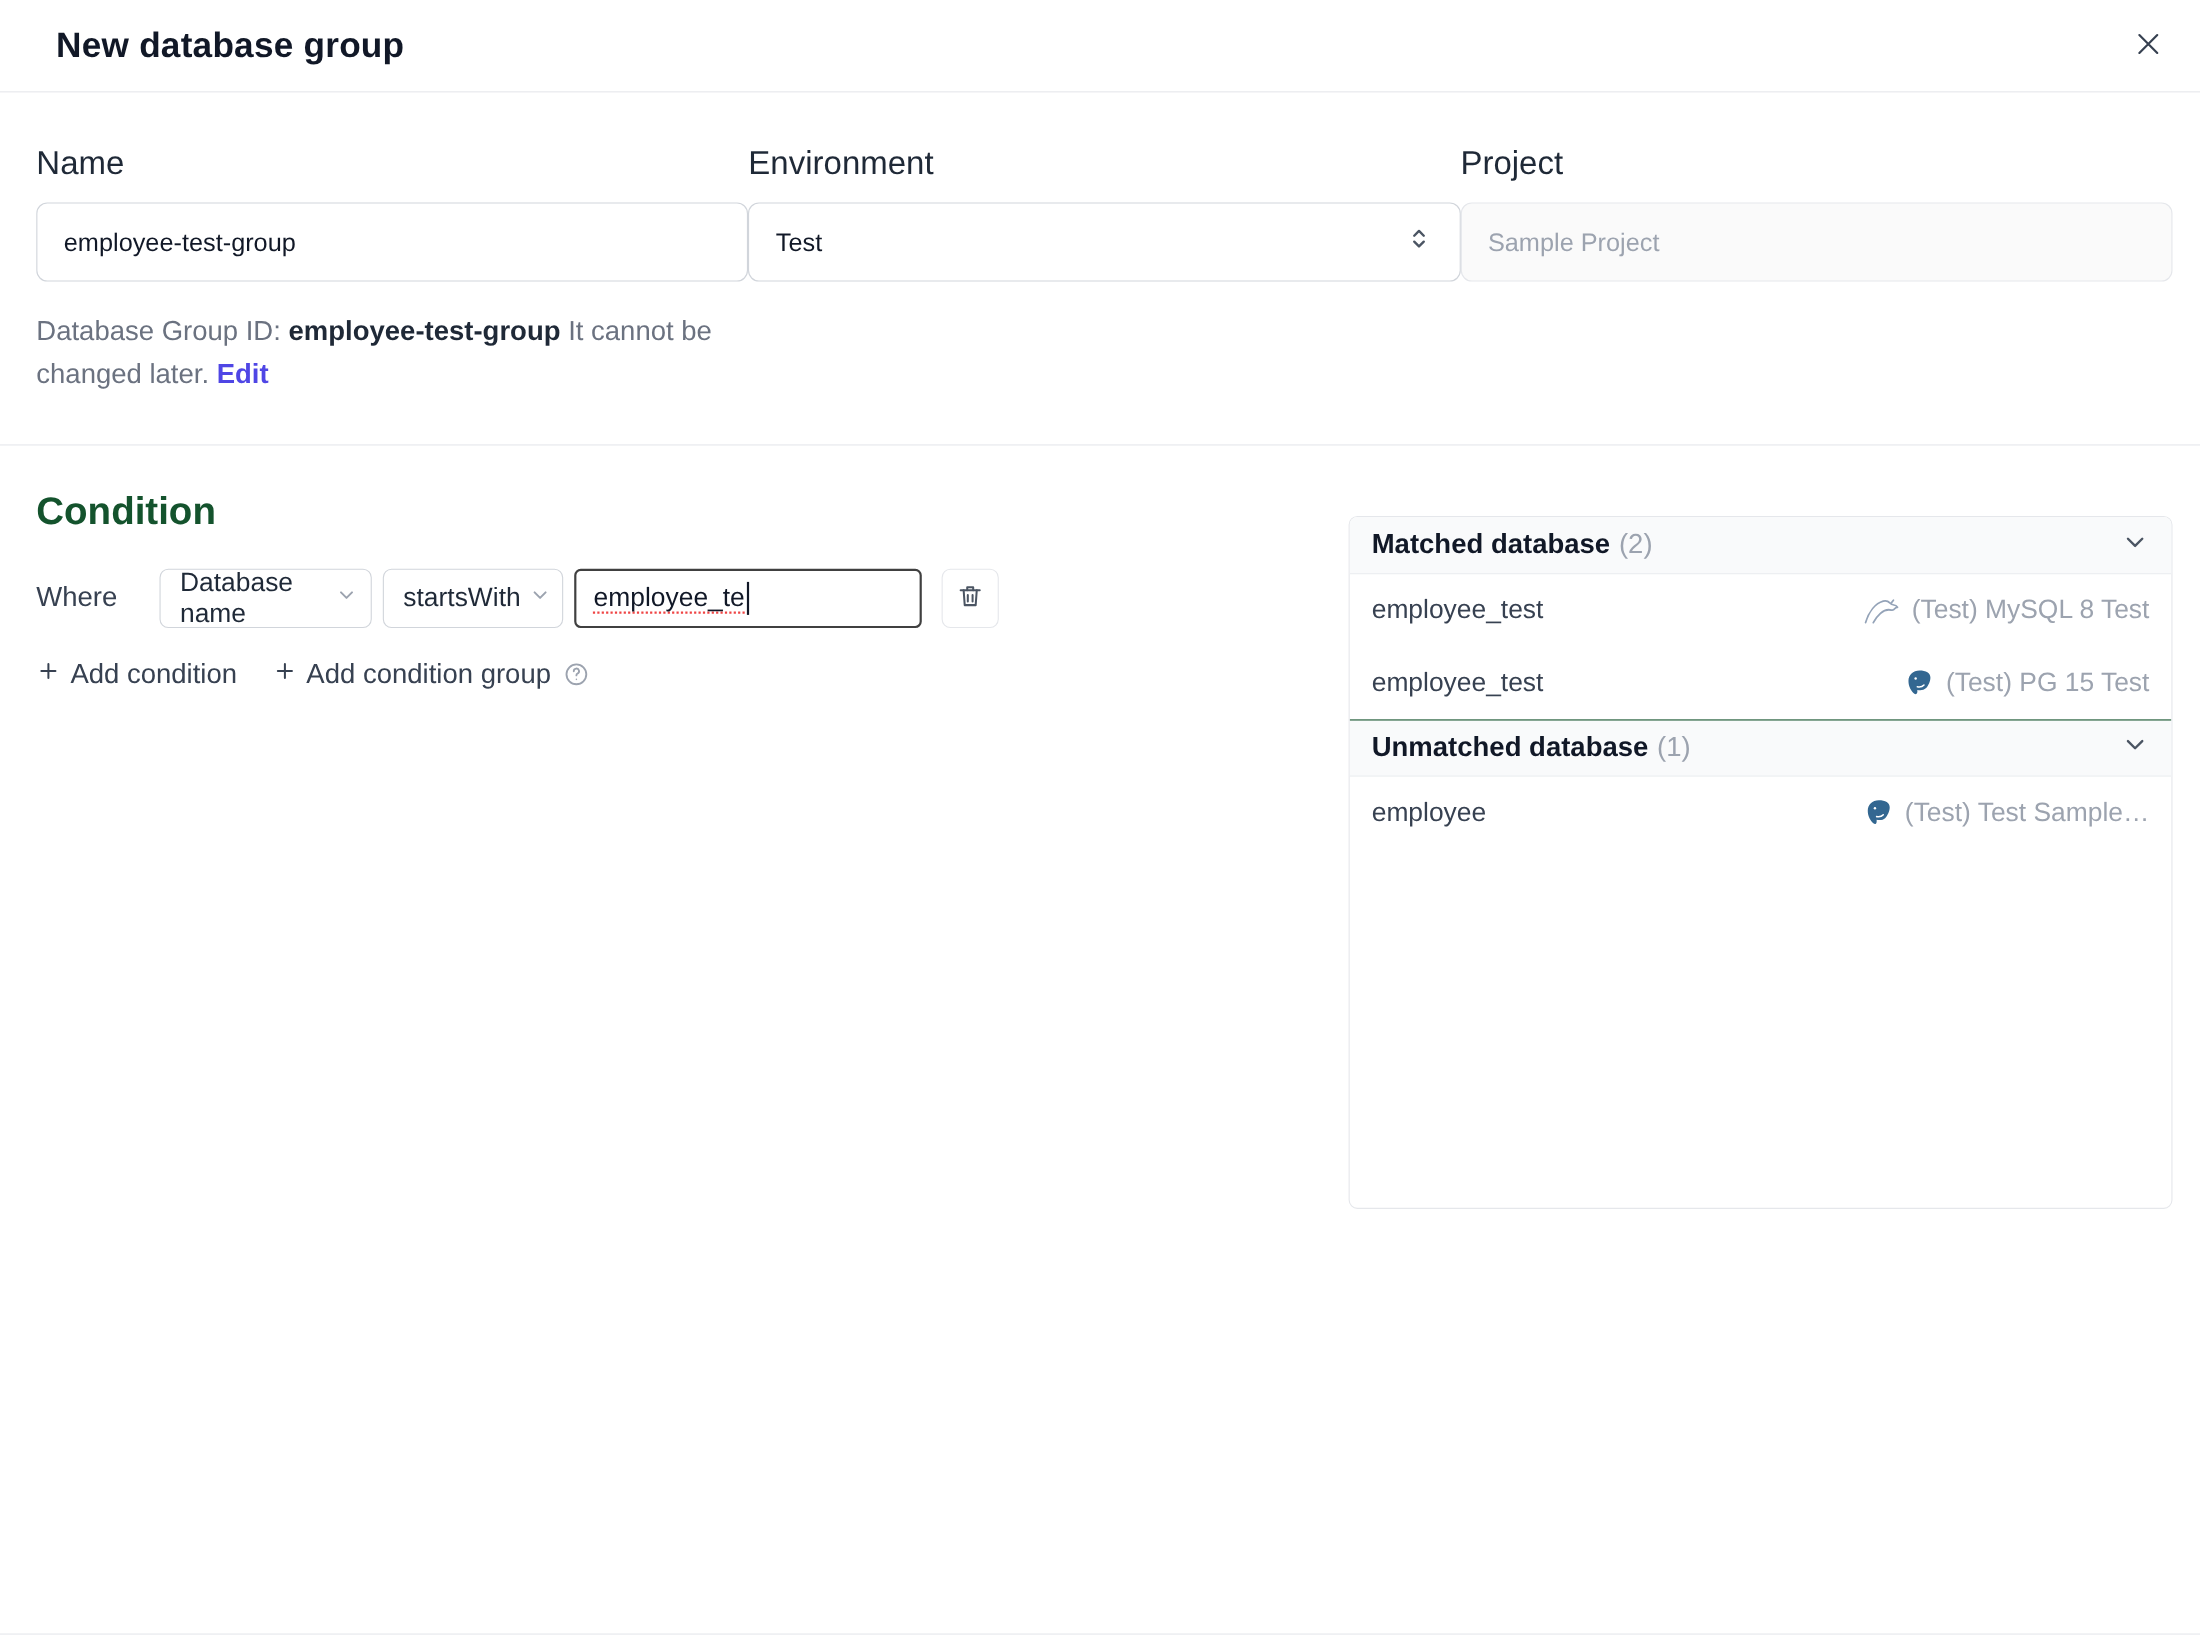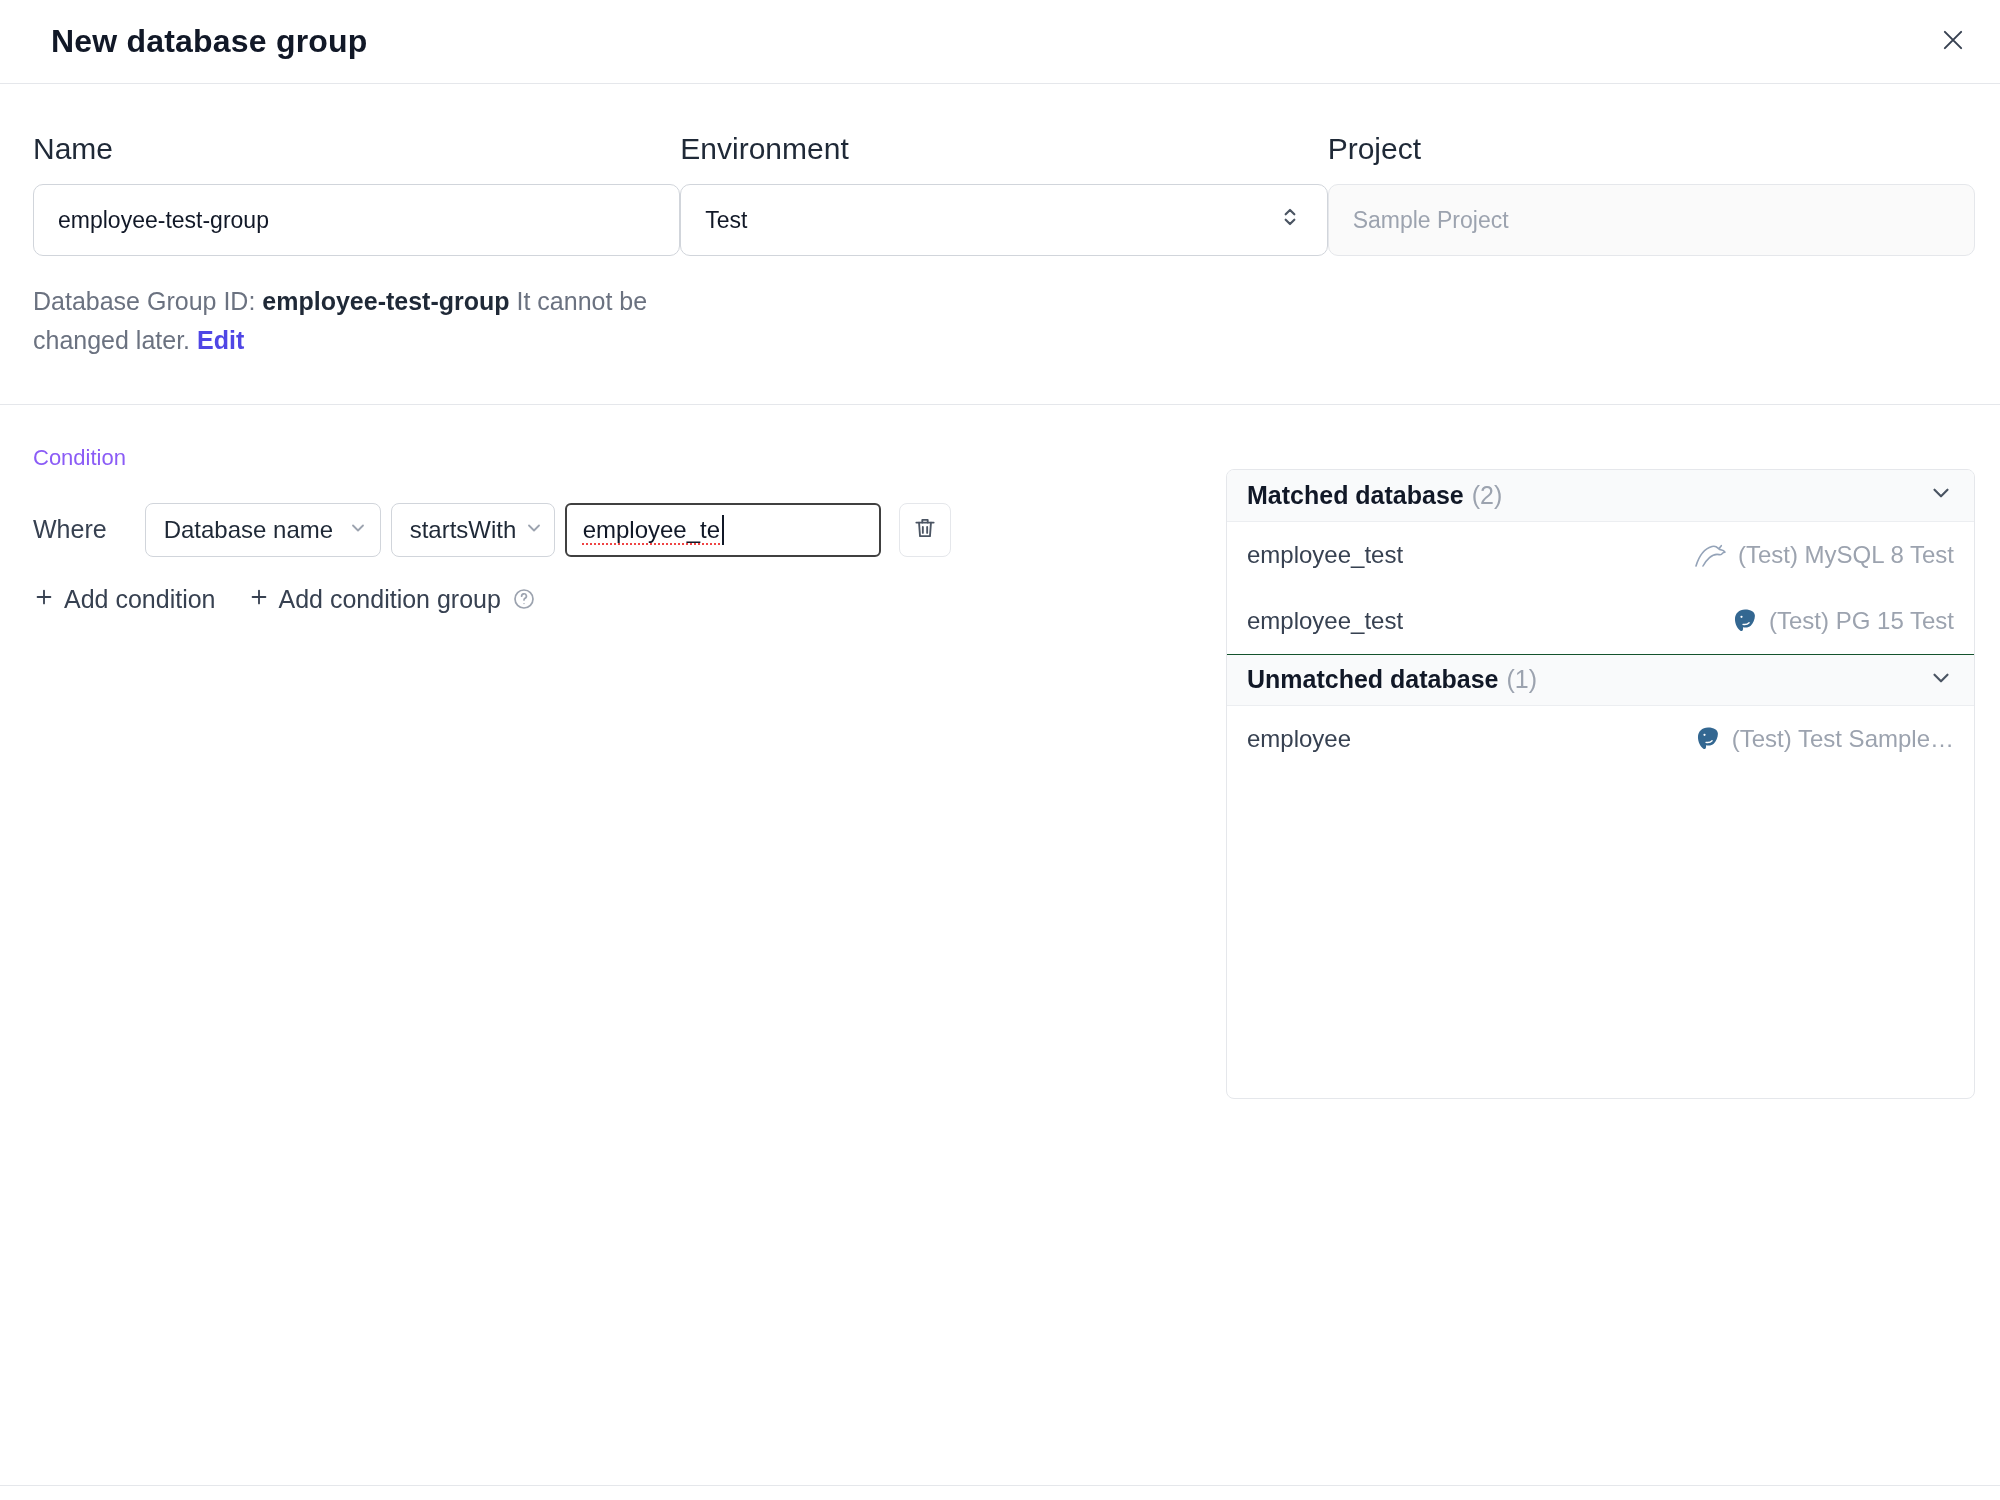--- a/index.html
+++ b/index.html
@@ -36,31 +36,31 @@
     margin:26px 25px 0 33px; max-width:632px;
     font-size:25px; line-height:1.55; color:#6b7280;
   }
   .group-id .gid-value { color:#1f2937; font-weight:700; }
   .edit-link { color:#4f46e5; font-weight:600; cursor:pointer; }
 
   .divider { border:none; border-top:1px solid #e5e7eb; margin:44px 0 0 0; }
 
   
   .main { display:grid; grid-template-columns:1fr 749px; padding:0 25px 0 33px; margin-top:40px; }
-  .section-heading { font-size:22px; font-weight:400; color:#8b5cf6; }
+  .section-heading { font-size:35px; font-weight:700; color:#14532d; }
 
   
   .cond-row { margin-top:32px; display:flex; align-items:center; gap:10px; }
   .where-label { font-size:25px; color:#374151; margin-right:28px; }
   .cond-select {
     height:54px; border:1px solid #d1d5db; border-radius:8px; background:#fff;
     display:flex; align-items:center; justify-content:space-between;
     padding:0 12px 0 18px; font-size:24px; color:#1f2937; cursor:pointer; gap:8px;
   }
-  .w-field { width:236px; }
+  .w-field { width:193px; }
   .w-op { width:164px; }
   .value-box {
     height:54px; width:316px; border:2px solid #404040; border-radius:6px;
     display:flex; align-items:center; padding:0 16px; font-size:24px; color:#111827;
     background:#fff; cursor:text;
   }
   .misspell {
     text-decoration:underline dotted #ef4444;
     text-decoration-thickness:2px; text-underline-offset:6px;
   }

